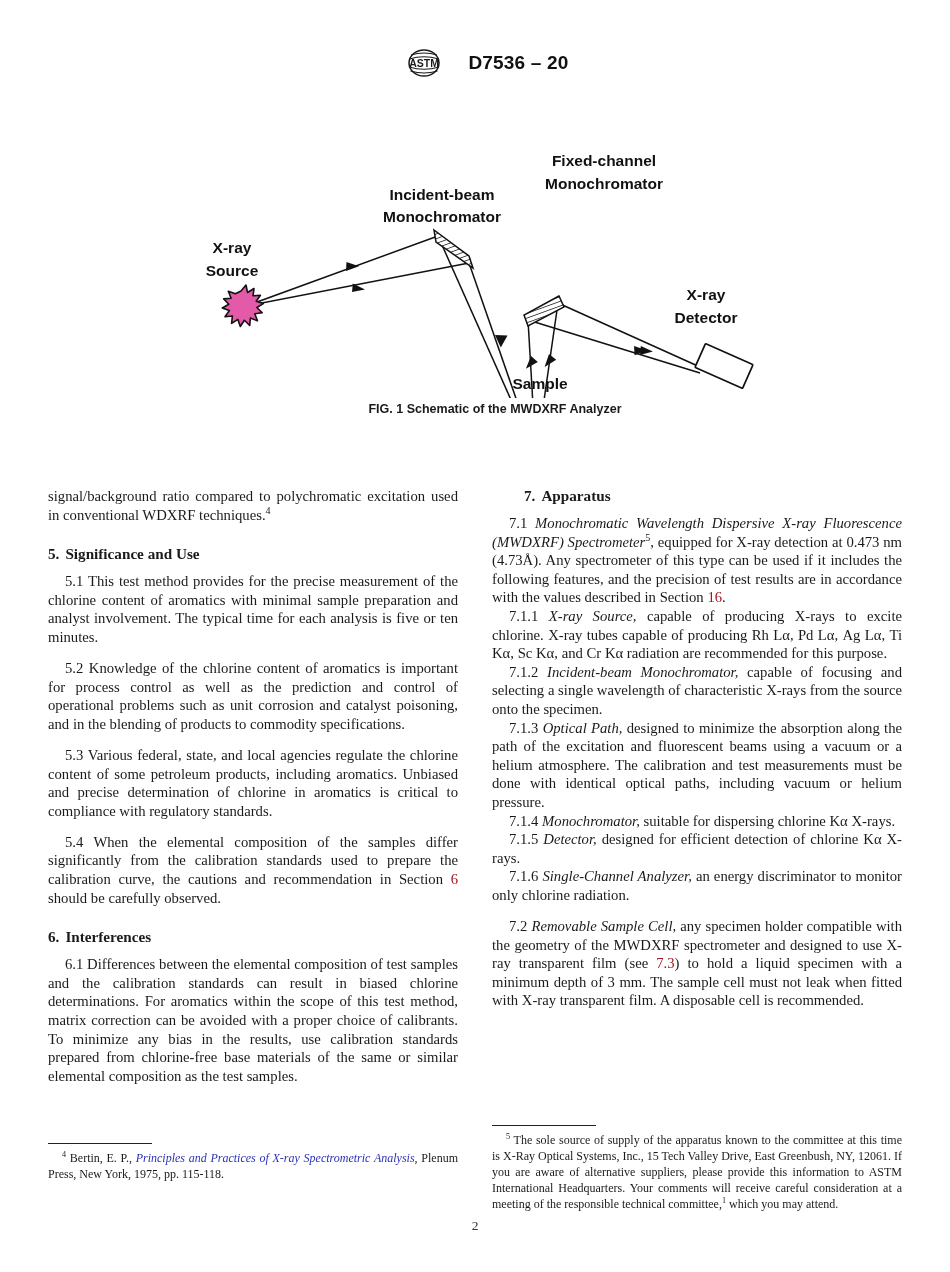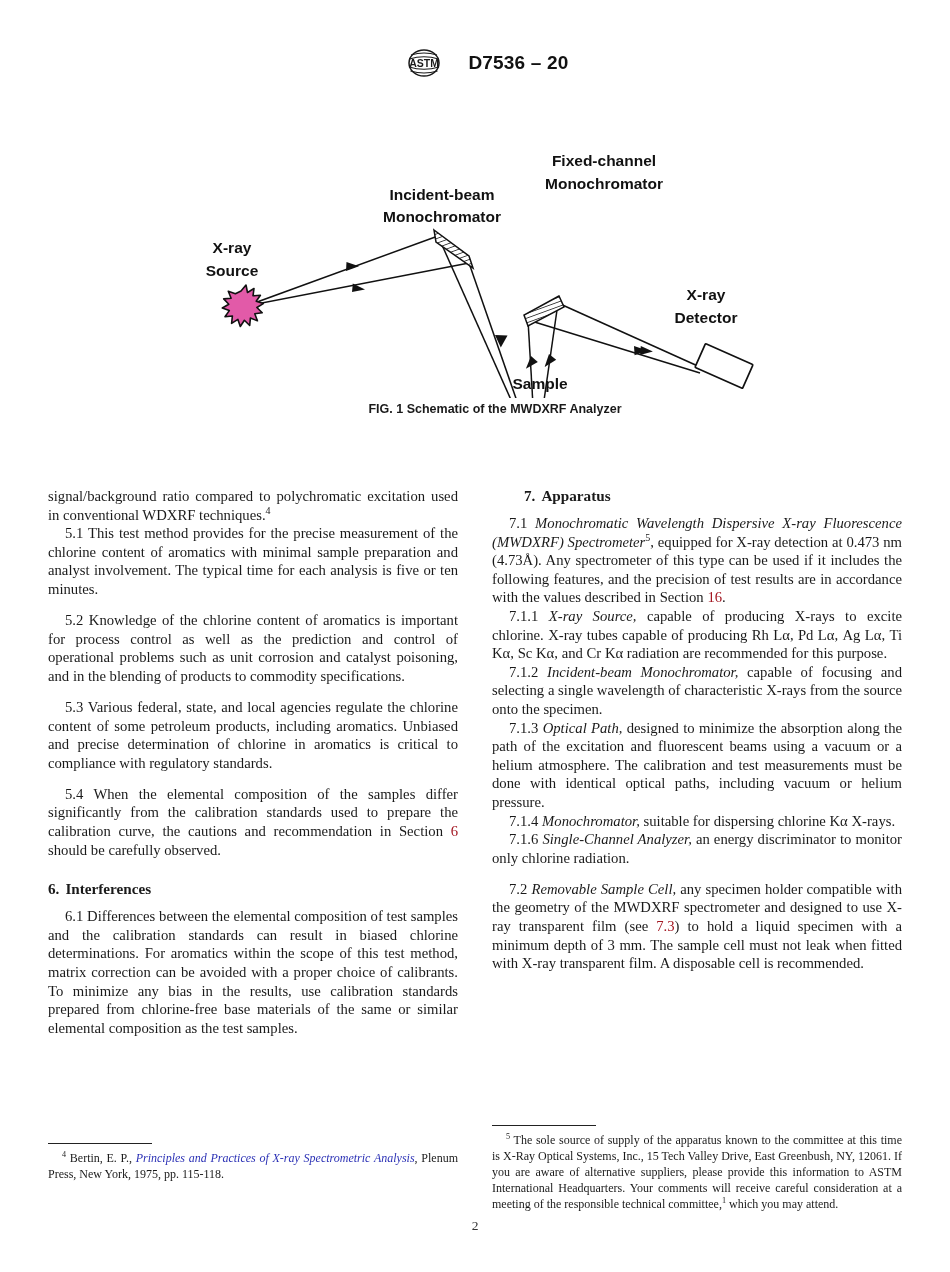--- a/index.html
+++ b/index.html
@@ -243,20 +243,23 @@
   <div class="fig-caption">FIG. 1 Schematic of the MWDXRF Analyzer</div>
 </div>
 
 <div class="columns">
 
   <div class="col">
     <div class="col-inner">
 
       <p class="para"><span>signal/background ratio compared to polychromatic excitation used in conventional WDXRF techniques.</span><sup>4</sup></p>
 
+      <h3 class="section-head">
+        <span class="num">5.</span><span>Significance and Use</span>
+      </h3>
 
       <p class="para indent">5.1 This test method provides for the precise measurement of the chlorine content of aromatics with minimal sample preparation and analyst involvement. The typical time for each analysis is five or ten minutes.</p>
       <p class="para indent gap">5.2 Knowledge of the chlorine content of aromatics is important for process control as well as the prediction and control of operational problems such as unit corrosion and catalyst poisoning, and in the blending of products to commodity specifications.</p>
       <p class="para indent gap">5.3 Various federal, state, and local agencies regulate the chlorine content of some petroleum products, including aromatics. Unbiased and precise determination of chlorine in aromatics is critical to compliance with regulatory standards.</p>
       <p class="para indent gap"><span>5.4 When the elemental composition of the samples differ significantly from the calibration standards used to prepare the calibration curve, the cautions and recommendation in Section </span><span class="lnk-red">6</span><span> should be carefully observed.</span></p>
 
       <h3 class="section-head">
         <span class="num">6.</span><span>Interferences</span>
       </h3>
 
@@ -274,20 +277,21 @@
       <p class="para indent"><span>7.1 </span><span class="it">Monochromatic Wavelength Dispersive X-ray Fluorescence (MWDXRF) Spectrometer</span><sup>5</sup><span>, equipped for X-ray detection at 0.473 nm (4.73Å). Any spectrometer of this type can be used if it includes the following features, and the precision of test results are in accordance with the values described in Section </span><span class="lnk-red">16</span><span>.</span></p>
 
       <p class="para indent tight"><span>7.1.1 </span><span class="it">X-ray Source,</span><span> capable of producing X-rays to excite chlorine. X-ray tubes capable of producing Rh Lα, Pd Lα, Ag Lα, Ti Kα, Sc Kα, and Cr Kα radiation are recommended for this purpose.</span></p>
 
       <p class="para indent tight"><span>7.1.2 </span><span class="it">Incident-beam Monochromator,</span><span> capable of focusing and selecting a single wavelength of characteristic X-rays from the source onto the specimen.</span></p>
 
       <p class="para indent tight"><span>7.1.3 </span><span class="it">Optical Path,</span><span> designed to minimize the absorption along the path of the excitation and fluorescent beams using a vacuum or a helium atmosphere. The calibration and test measurements must be done with identical optical paths, including vacuum or helium pressure.</span></p>
 
       <p class="para indent tight"><span>7.1.4 </span><span class="it">Monochromator,</span><span> suitable for dispersing chlorine Kα X-rays.</span></p>
 
+      <p class="para indent tight"><span>7.1.5 </span><span class="it">Detector,</span><span> designed for efficient detection of chlorine Kα X-rays.</span></p>
 
       <p class="para indent tight"><span>7.1.6 </span><span class="it">Single-Channel Analyzer,</span><span> an energy discriminator to monitor only chlorine radiation.</span></p>
 
       <p class="para indent gap"><span>7.2 </span><span class="it">Removable Sample Cell,</span><span> any specimen holder compatible with the geometry of the MWDXRF spectrometer and designed to use X-ray transparent film (see </span><span class="lnk-red">7.3</span><span>) to hold a liquid specimen with a minimum depth of 3 mm. The sample cell must not leak when fitted with X-ray transparent film. A disposable cell is recommended.</span></p>
 
     </div>
   </div>
 </div>
 
 <div class="footnote-zone">

